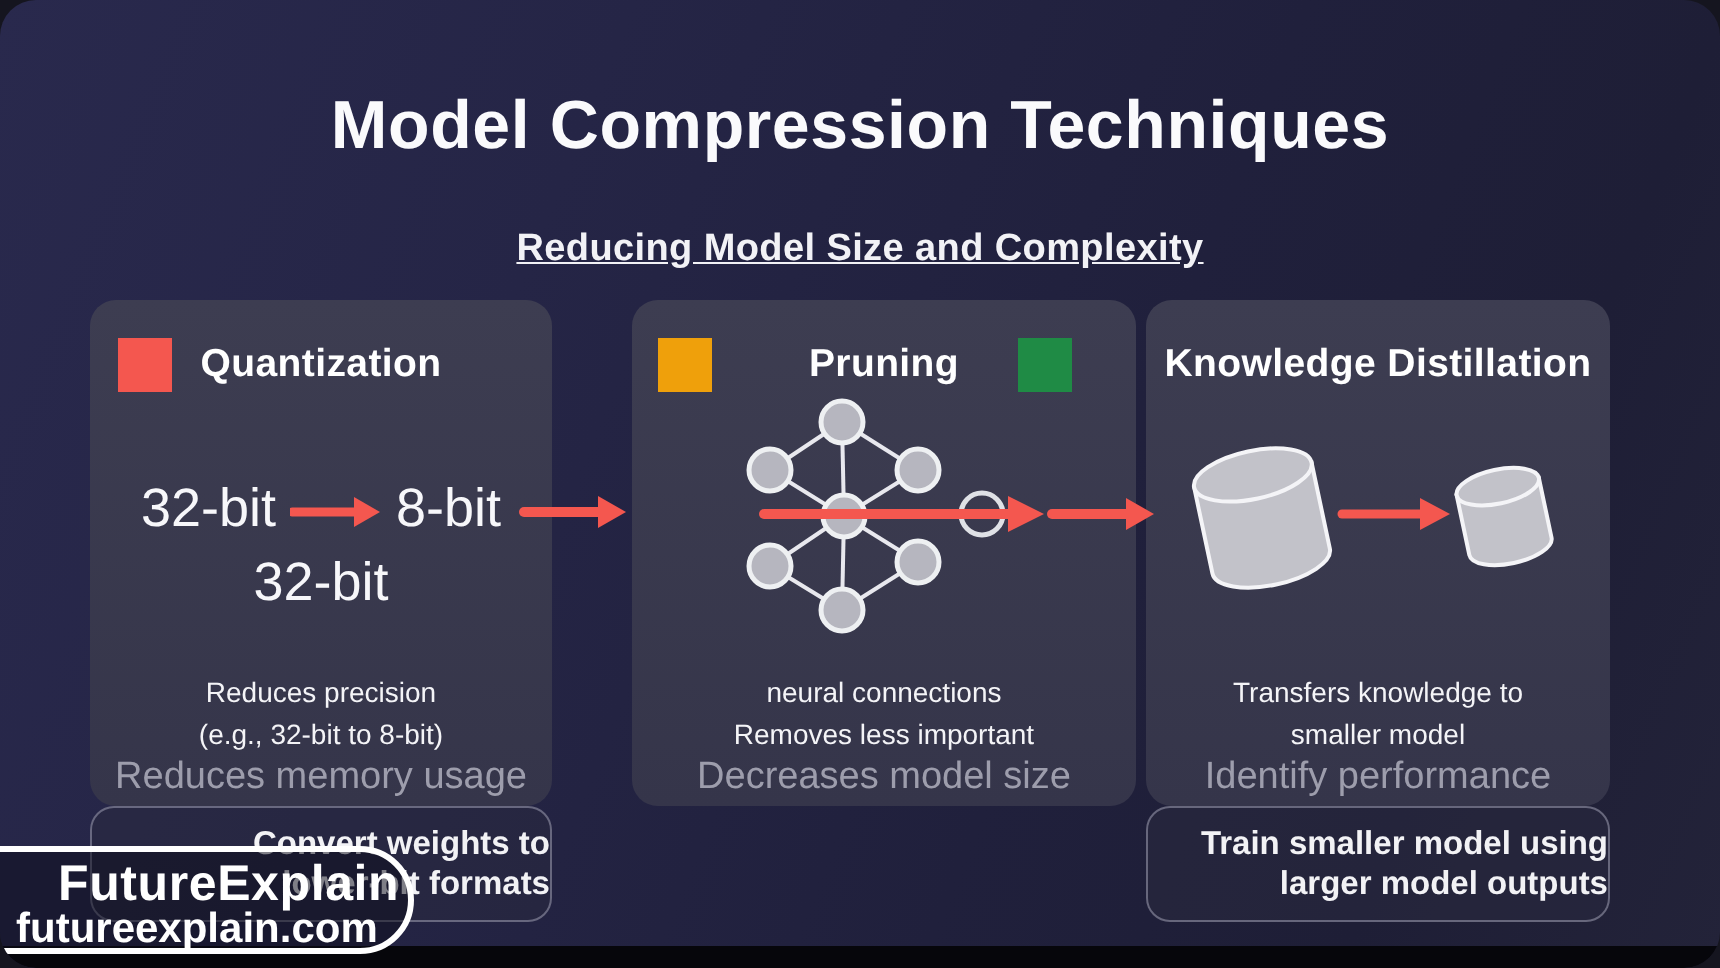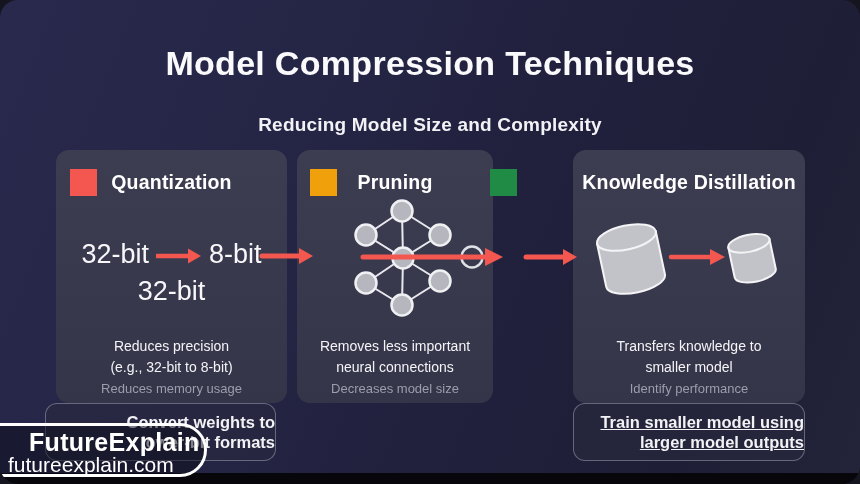--- a/index.html
+++ b/index.html
@@ -8,28 +8,28 @@
     font-family:"Liberation Sans",sans-serif;
     background:linear-gradient(112deg,#29294d 0%,#252546 30%,#20203c 62%,#1e1e36 82%,#232339 100%);
     border-radius:18px;
   }
   .page-title{
     position:absolute;top:44px;left:0;width:860px;margin:0;text-align:center;
     font-size:34px;font-weight:700;color:#fafafc;letter-spacing:.3px;
   }
   .page-subtitle{
     position:absolute;top:114px;left:0;width:860px;margin:0;text-align:center;
-    font-size:19px;font-weight:600;color:#f2f2f6;letter-spacing:.2px;
+    font-size:19px;font-weight:600;color:#f2f2f6;letter-spacing:.2px;text-decoration:underline;
   }
   .panel{
     position:absolute;top:150px;height:253px;border-radius:13px;
     background:linear-gradient(#3d3d51,#35354a);
   }
-  .panel.p1{left:45px;width:231px;margin-left:11px;}
-  .panel.p2{left:297px;width:196px;}
+  .panel.p1{left:45px;width:231px;}
+  .panel.p2{left:316px;width:252px;}
   .panel.p3{left:573px;width:232px;}
   .panel-title{
     position:absolute;top:21px;left:0;width:100%;text-align:center;
     font-size:19.5px;font-weight:700;color:#ffffff;letter-spacing:.2px;
   }
   .swatch{position:absolute;top:19px;width:27px;height:27px;}
   .swatch.red{left:14px;background:#f4574f;}
   .swatch.orange{left:13px;background:#efa00b;}
   .swatch.green{left:193px;background:#1f8b45;}
   .flow-row{
@@ -39,41 +39,41 @@
   }
   .flow-row svg{margin-top:4px;}
   .flow-below{
     position:absolute;top:126px;left:0;width:100%;text-align:center;
     font-size:27px;font-weight:500;color:#f7f7fa;
   }
   .desc{
     position:absolute;top:186px;left:0;width:100%;text-align:center;line-height:21px;
   }
   .desc .d-strong{font-size:14px;font-weight:400;color:#f4f4f7;}
-  .desc .d-muted{font-size:13px;font-weight:400;color:#9d9dac;}
+  .desc .d-muted{font-size:19px;font-weight:400;color:#9d9dac;}
   .action{
     position:absolute;top:403px;height:58px;box-sizing:border-box;border-radius:12px;
     border:1.5px solid rgba(170,170,190,.5);background:rgba(42,42,64,.55);
     display:flex;flex-direction:column;justify-content:center;text-align:right;
     font-size:16.5px;font-weight:600;color:#f2f2f5;line-height:20px;
   }
   .action.a1{left:45px;width:231px;}
   .action.a2{left:307px;width:232px;}
-  .action.a3{left:573px;width:232px;text-decoration:underline;}
+  .action.a3{left:573px;width:232px;}
   .net-svg{position:absolute;left:0;top:48px;}
   .distill-svg{position:absolute;left:0;top:58px;}
   .gap-arrow{position:absolute;}
   .gap-arrow.g1{left:259px;top:246px;}
   .gap-arrow.g2{left:523px;top:247px;}
   .watermark{
     position:absolute;left:-55px;top:423px;width:262px;height:54px;box-sizing:border-box;
     border:3.5px solid #ffffff;border-radius:30px;background:rgba(12,12,26,.5);z-index:10;
   }
   .wm-brand{position:absolute;left:81px;top:2px;font-size:25px;font-weight:700;color:#ffffff;letter-spacing:.3px;}
-  .wm-site{position:absolute;left:60px;top:27px;font-size:21px;font-weight:400;color:#ffffff;}
+  .wm-site{position:absolute;left:60px;top:27px;font-size:21px;font-weight:700;color:#ffffff;}
   .bottom-bar{position:absolute;left:0;bottom:0;width:860px;height:11px;background:#06060b;z-index:5;}
 </style>
 </head>
 <body>
 
 <div class="stage">
 
   <h1 class="page-title">Model Compression Techniques</h1>
   <h2 class="page-subtitle">Reducing Model Size and Complexity</h2>
 
@@ -122,22 +122,22 @@
         <circle cx="143" cy="83" r="10.5"></circle>
         <circle cx="105" cy="107" r="10.5"></circle>
       </g>
       <circle cx="175" cy="59" r="10.5" fill="none" stroke="#dfe1e6" stroke-width="2.5"></circle>
       <g>
         <line x1="66" y1="59" x2="188" y2="59" stroke="#f4574f" stroke-width="5" stroke-linecap="round"></line>
         <polygon points="188,50 206,59 188,68" fill="#f4574f"></polygon>
       </g>
     </svg>
     <div class="desc">
+      <div class="d-strong">neural connections</div>
       <div class="d-strong">Removes less important</div>
-      <div class="d-strong">neural connections</div>
       <div class="d-muted">Decreases model size</div>
     </div>
   </section>
 
   <section class="panel p3">
     <div class="panel-title">Knowledge Distillation</div>
     <svg class="distill-svg" width="232" height="140" viewBox="0 0 232 140">
       <g transform="rotate(-12 58 51)" fill="#c2c2c9" stroke="#f4f4f7" stroke-width="2">
         <path d="M28 29 L28 73 A30 12 0 0 0 88 73 L88 29 Z"></path>
         <ellipse cx="58" cy="29" rx="30" ry="12"></ellipse>

